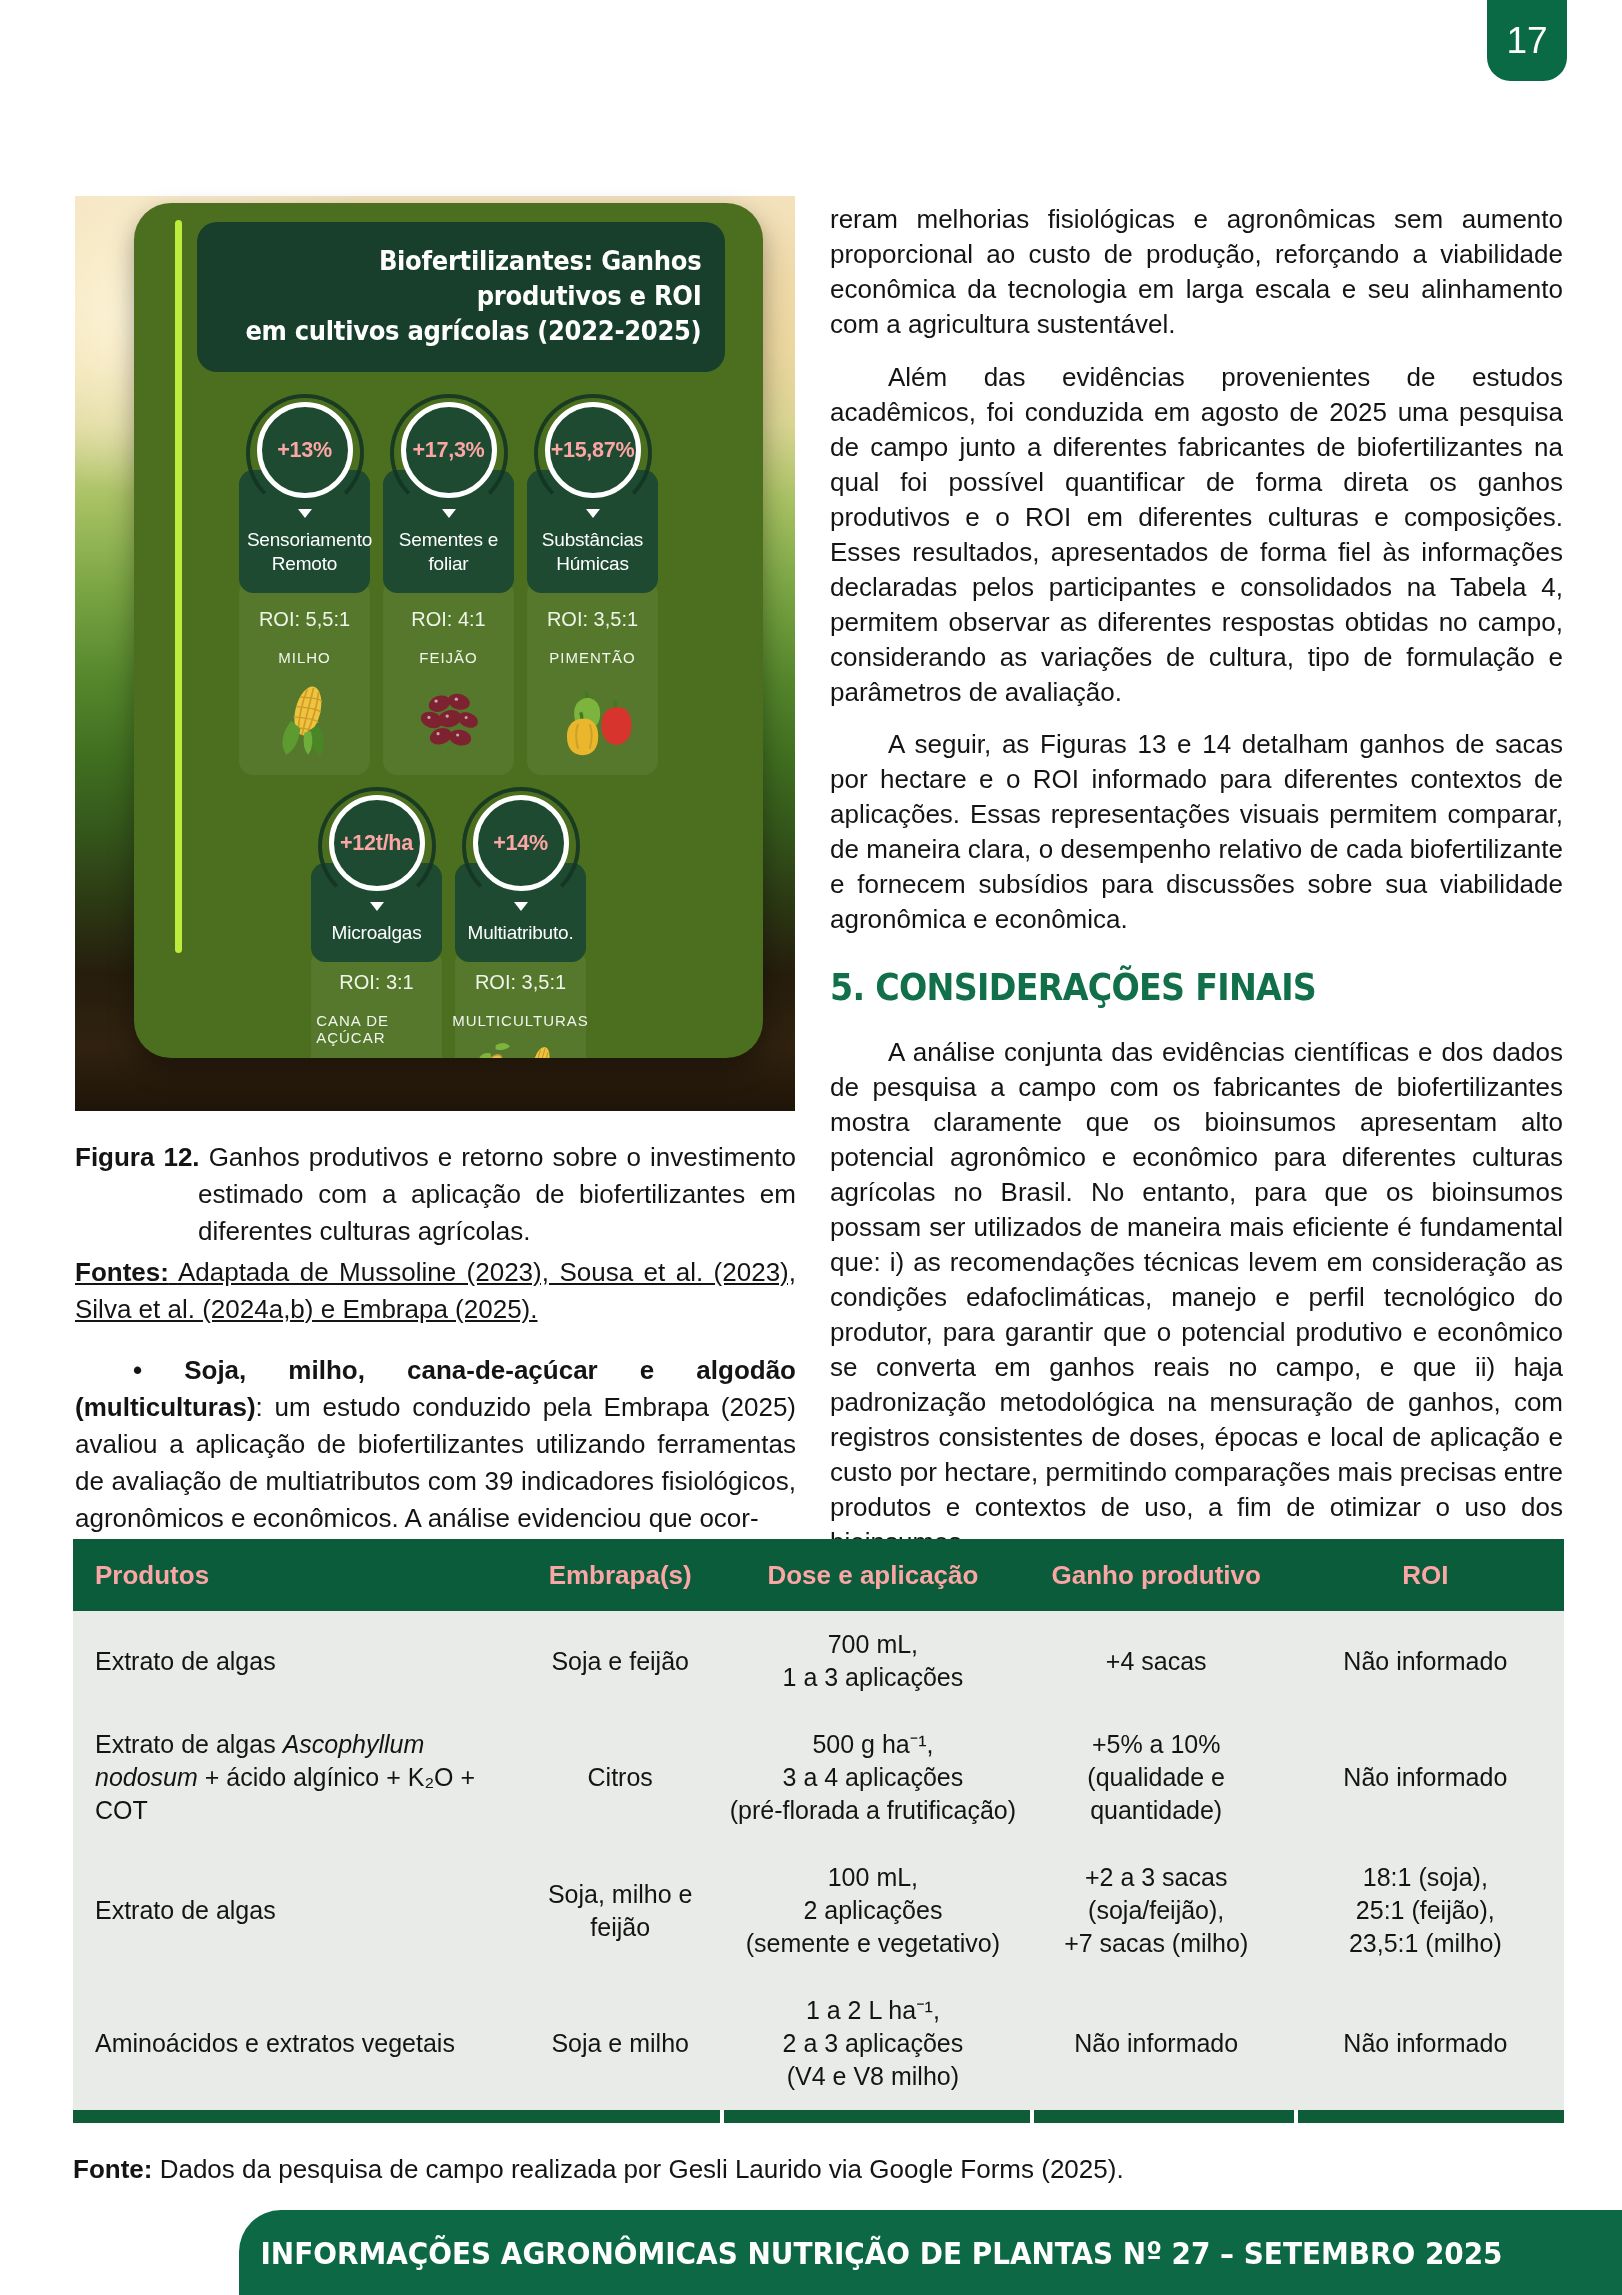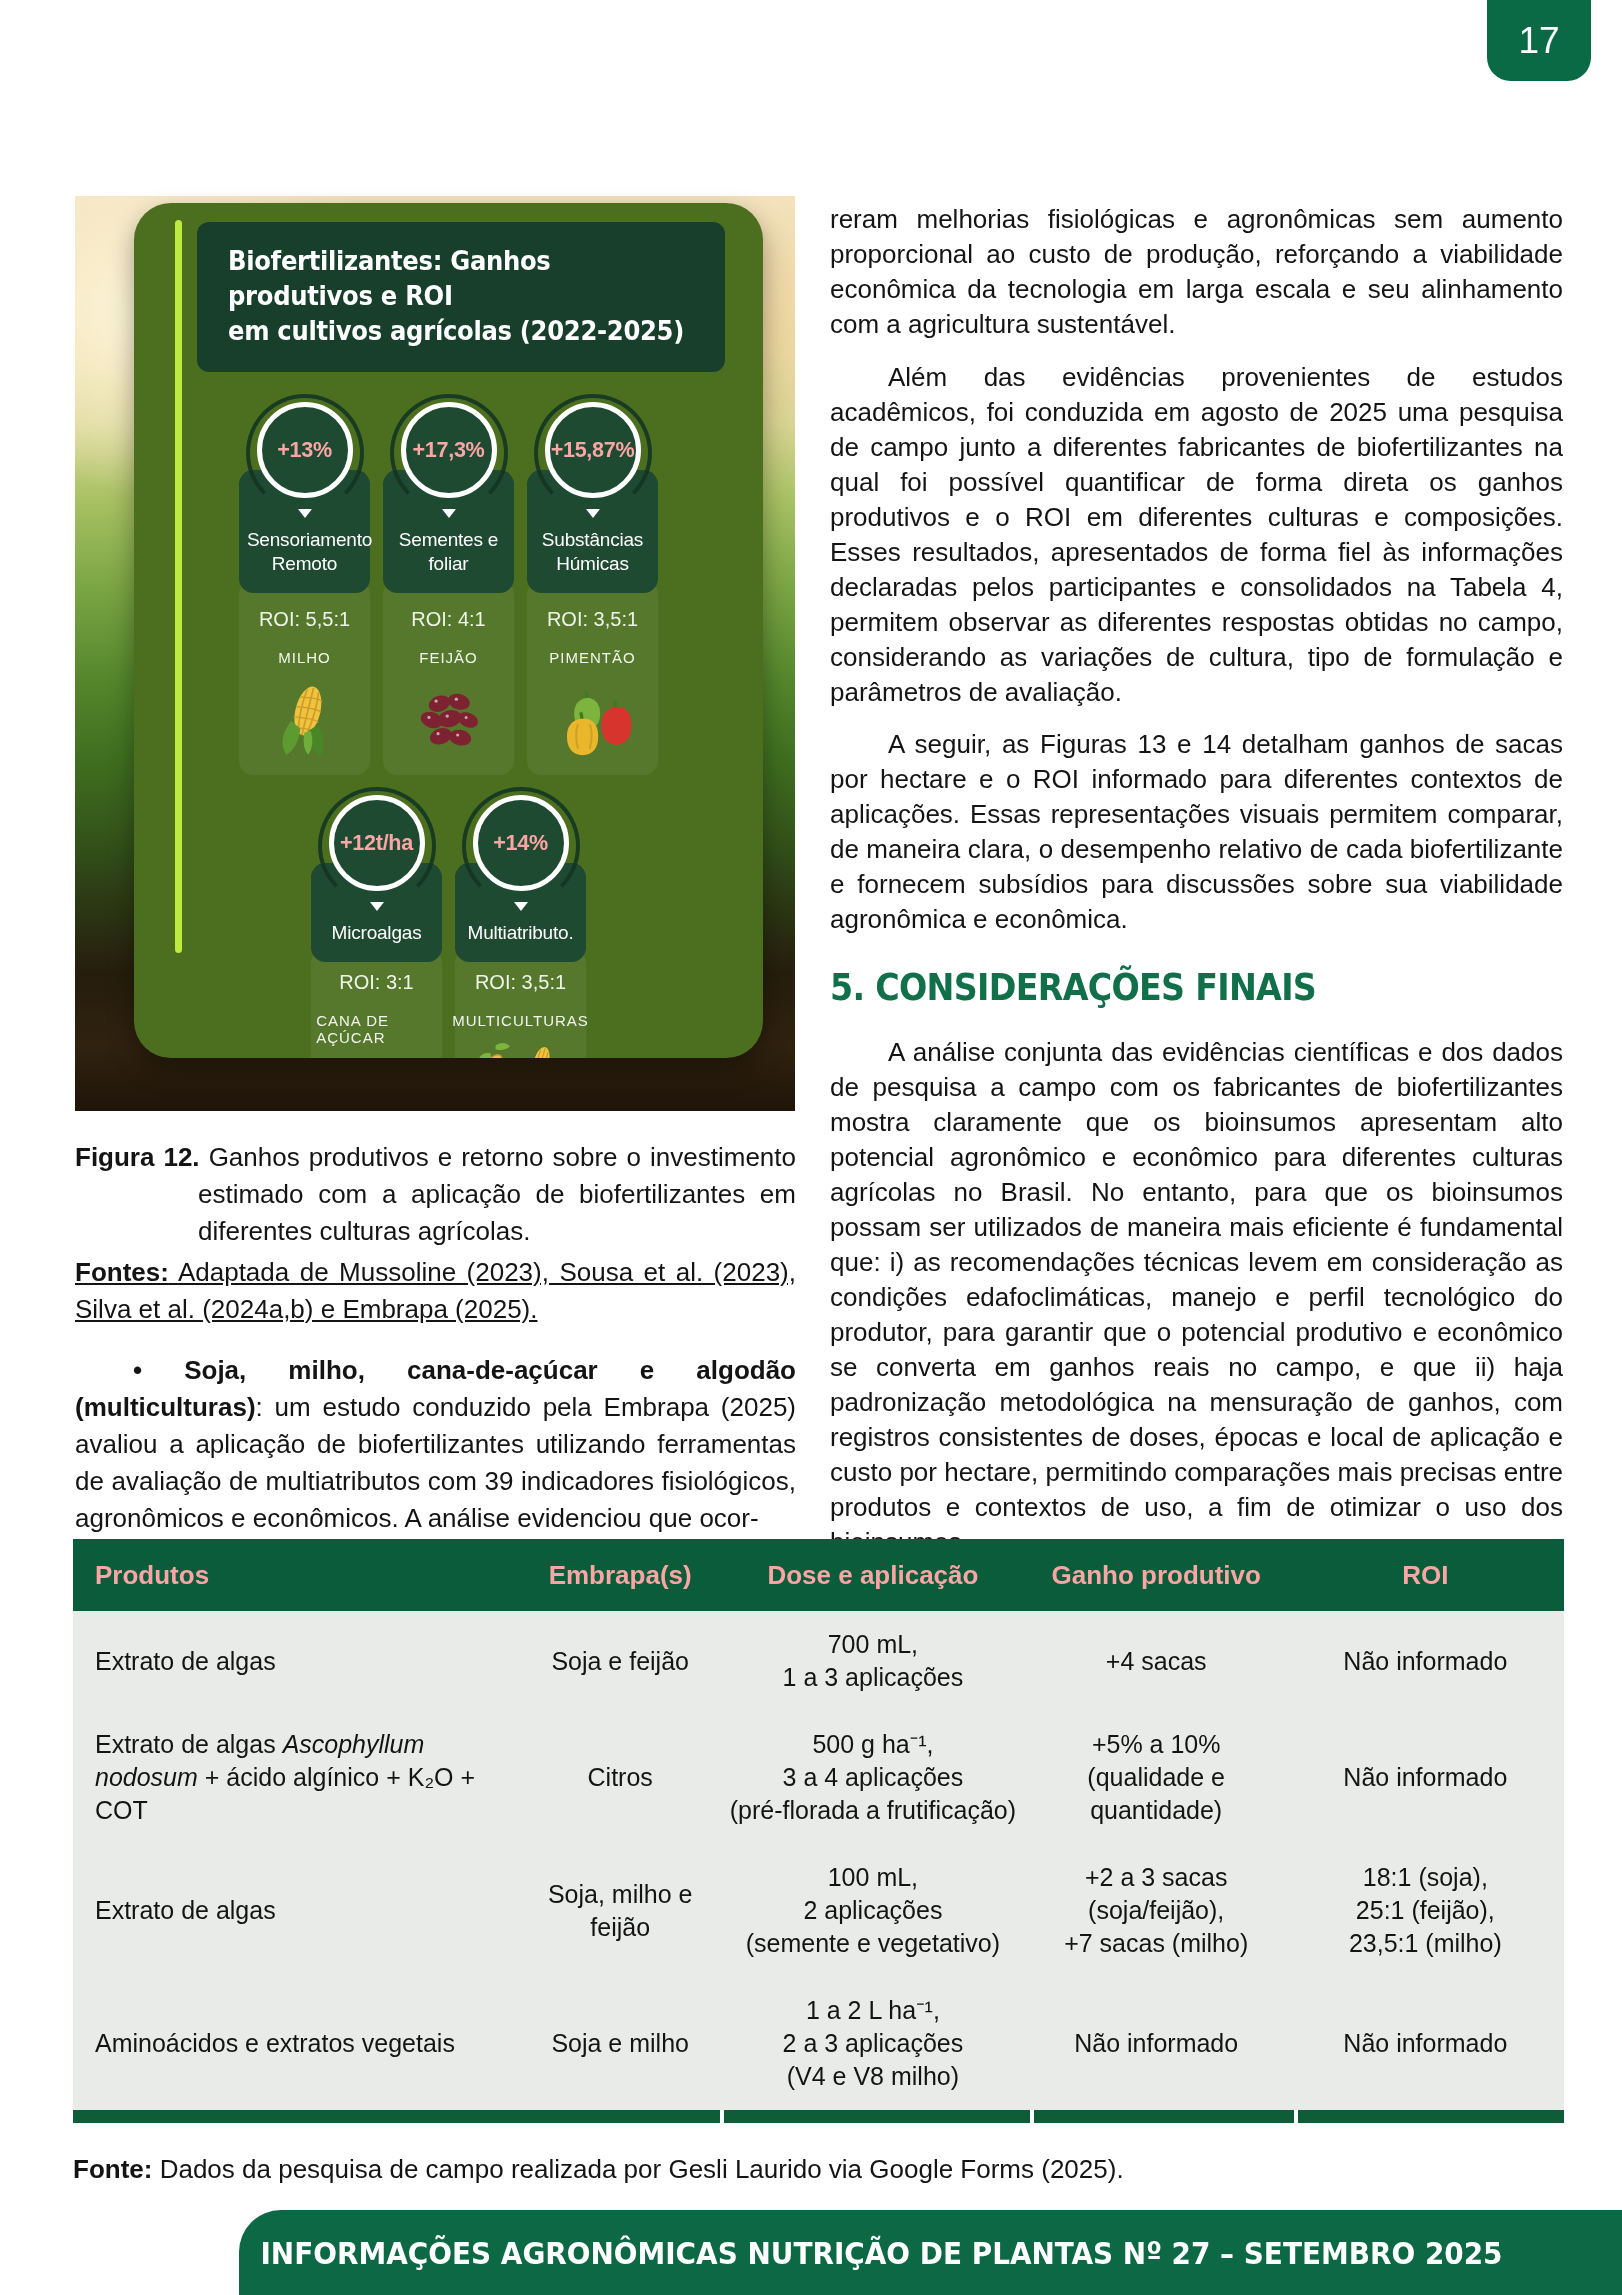--- a/index.html
+++ b/index.html
@@ -2,21 +2,21 @@
 <html style="font-size:10.5px"><head>
 <meta charset="utf-8">
 <style>
   html,body{margin:0;padding:0;background:#ffffff;}
   .page{
     position:relative;width:1623px;height:2295px;background:#ffffff;overflow:hidden;
     font-family:"Liberation Sans",sans-serif;color:#141414;
   }
   
   .page-tab{
-    position:absolute;left:1487px;top:0;width:104px;height:81px;
+    position:absolute;left:1487px;top:0;width:80px;height:81px;
     background:#0b6a46;border-radius:0 0 23.6px 23.6px;
     display:flex;align-items:center;justify-content:center;
     color:#fff;font-size:37px;
   }
   
   .figure-photo{
     position:absolute;left:75px;top:196px;width:720px;height:915px;
     background:
       radial-gradient(ellipse 419px 288px at 12% 13%, rgba(255,249,224,.95), rgba(255,241,203,0) 62%),
       linear-gradient(180deg,
@@ -28,22 +28,23 @@
   .info-panel{
     position:absolute;left:59px;top:6.5px;width:629px;height:855px;
     background:#4c6f1f;border-radius:37px;overflow:hidden;
     box-shadow:0 11.8px 26px rgba(0,0,0,.35);
   }
   .neon-line{
     position:absolute;left:41px;top:17px;width:7.2px;height:733px;
     background:#bdec3c;border-radius:4.6px;
   }
   .title-banner{
-    margin:19.6px 38px 0 63px;background:#183f2c;border-radius:12px;
+    margin:19.6px 38px 0 63px;background:#183f2c;border-radius:20px;
     padding:21px 23.6px 23.6px 31px;
+    text-align:right;
   }
   .title-banner .t{
     color:#ffffff;font-weight:bold;font-size:27px;line-height:35px;
     letter-spacing:-0.3px;white-space:pre-line;
     font-family:"DejaVu Sans","Liberation Sans",sans-serif;font-stretch:condensed;
   }
   .irow{display:flex;justify-content:center;gap:13px;}
   .irow.r1{margin-top:30px;}
   .irow.r2{margin-top:19.6px;}
   .icard{width:131px;display:flex;flex-direction:column;align-items:center;}

